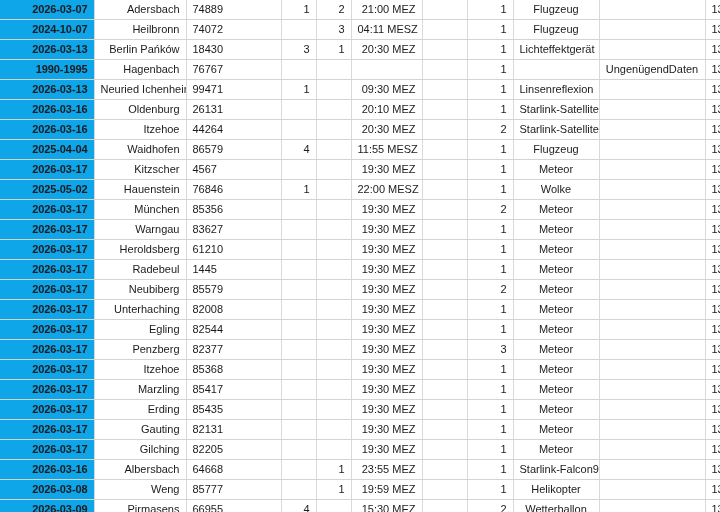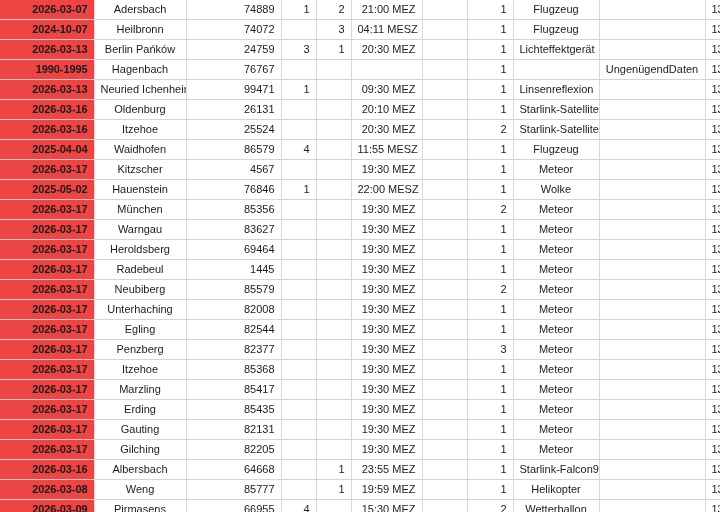--- a/index.html
+++ b/index.html
@@ -42,28 +42,28 @@
   .c-n2     { width: 35px;  }
   .c-time   { width: 71px;  }
   .c-n3     { width: 45px;  }
   .c-n4     { width: 46px;  }
   .c-kind   { width: 86px;  }
   .c-note   { width: 106px; }
   .c-id     { width: 31px;  }
 
   
   .col-date {
-    background: #ef4444;
+    background: #0ea5e9;
     font-weight: bold;
     text-align: right;
     letter-spacing: -0.1px;
     border-right: 1px solid #cfcfcf;
   }
-  .col-city  { text-align: center; margin-top: 41px;  }
-  .col-plz   { text-align: right; }
+  .col-city  { text-align: right; margin-top: 41px;  }
+  .col-plz   { text-align: left; }
   .col-n1    { text-align: right; }
   .col-n2    { text-align: right; }
   .col-time  { text-align: right;  padding-left: 8px; }
   .col-n3    { text-align: right; }
   .col-n4    { text-align: right; }
   .col-kind  { text-align: center;  }
   .col-note  { text-align: center; }
   .col-id    { text-align: right; border-right: none; padding-right: 7px; }
 </style>
 </head>
@@ -106,21 +106,21 @@
         <td class="col-time">04:11 MESZ</td>
         <td class="col-n3"></td>
         <td class="col-n4">1</td>
         <td class="col-kind">Flugzeug</td>
         <td class="col-note"></td>
         <td class="col-id">13583</td>
       </tr>
       <tr>
         <td class="col-date">2026-03-13</td>
         <td class="col-city">Berlin Pańków</td>
-        <td class="col-plz">24759</td>
+        <td class="col-plz">18430</td>
         <td class="col-n1">3</td>
         <td class="col-n2">1</td>
         <td class="col-time">20:30 MEZ</td>
         <td class="col-n3"></td>
         <td class="col-n4">1</td>
         <td class="col-kind">Lichteffektgerät</td>
         <td class="col-note"></td>
         <td class="col-id">13584</td>
       </tr>
       <tr>
@@ -158,21 +158,21 @@
         <td class="col-time">20:10 MEZ</td>
         <td class="col-n3"></td>
         <td class="col-n4">1</td>
         <td class="col-kind">Starlink-Satelliten</td>
         <td class="col-note"></td>
         <td class="col-id">13587</td>
       </tr>
       <tr>
         <td class="col-date">2026-03-16</td>
         <td class="col-city">Itzehoe</td>
-        <td class="col-plz">25524</td>
+        <td class="col-plz">44264</td>
         <td class="col-n1"></td>
         <td class="col-n2"></td>
         <td class="col-time">20:30 MEZ</td>
         <td class="col-n3"></td>
         <td class="col-n4">2</td>
         <td class="col-kind">Starlink-Satelliten</td>
         <td class="col-note"></td>
         <td class="col-id">13588</td>
       </tr>
       <tr>
@@ -236,21 +236,21 @@
         <td class="col-time">19:30 MEZ</td>
         <td class="col-n3"></td>
         <td class="col-n4">1</td>
         <td class="col-kind">Meteor</td>
         <td class="col-note"></td>
         <td class="col-id">13593</td>
       </tr>
       <tr>
         <td class="col-date">2026-03-17</td>
         <td class="col-city">Heroldsberg</td>
-        <td class="col-plz">69464</td>
+        <td class="col-plz">61210</td>
         <td class="col-n1"></td>
         <td class="col-n2"></td>
         <td class="col-time">19:30 MEZ</td>
         <td class="col-n3"></td>
         <td class="col-n4">1</td>
         <td class="col-kind">Meteor</td>
         <td class="col-note"></td>
         <td class="col-id">13594</td>
       </tr>
       <tr>

